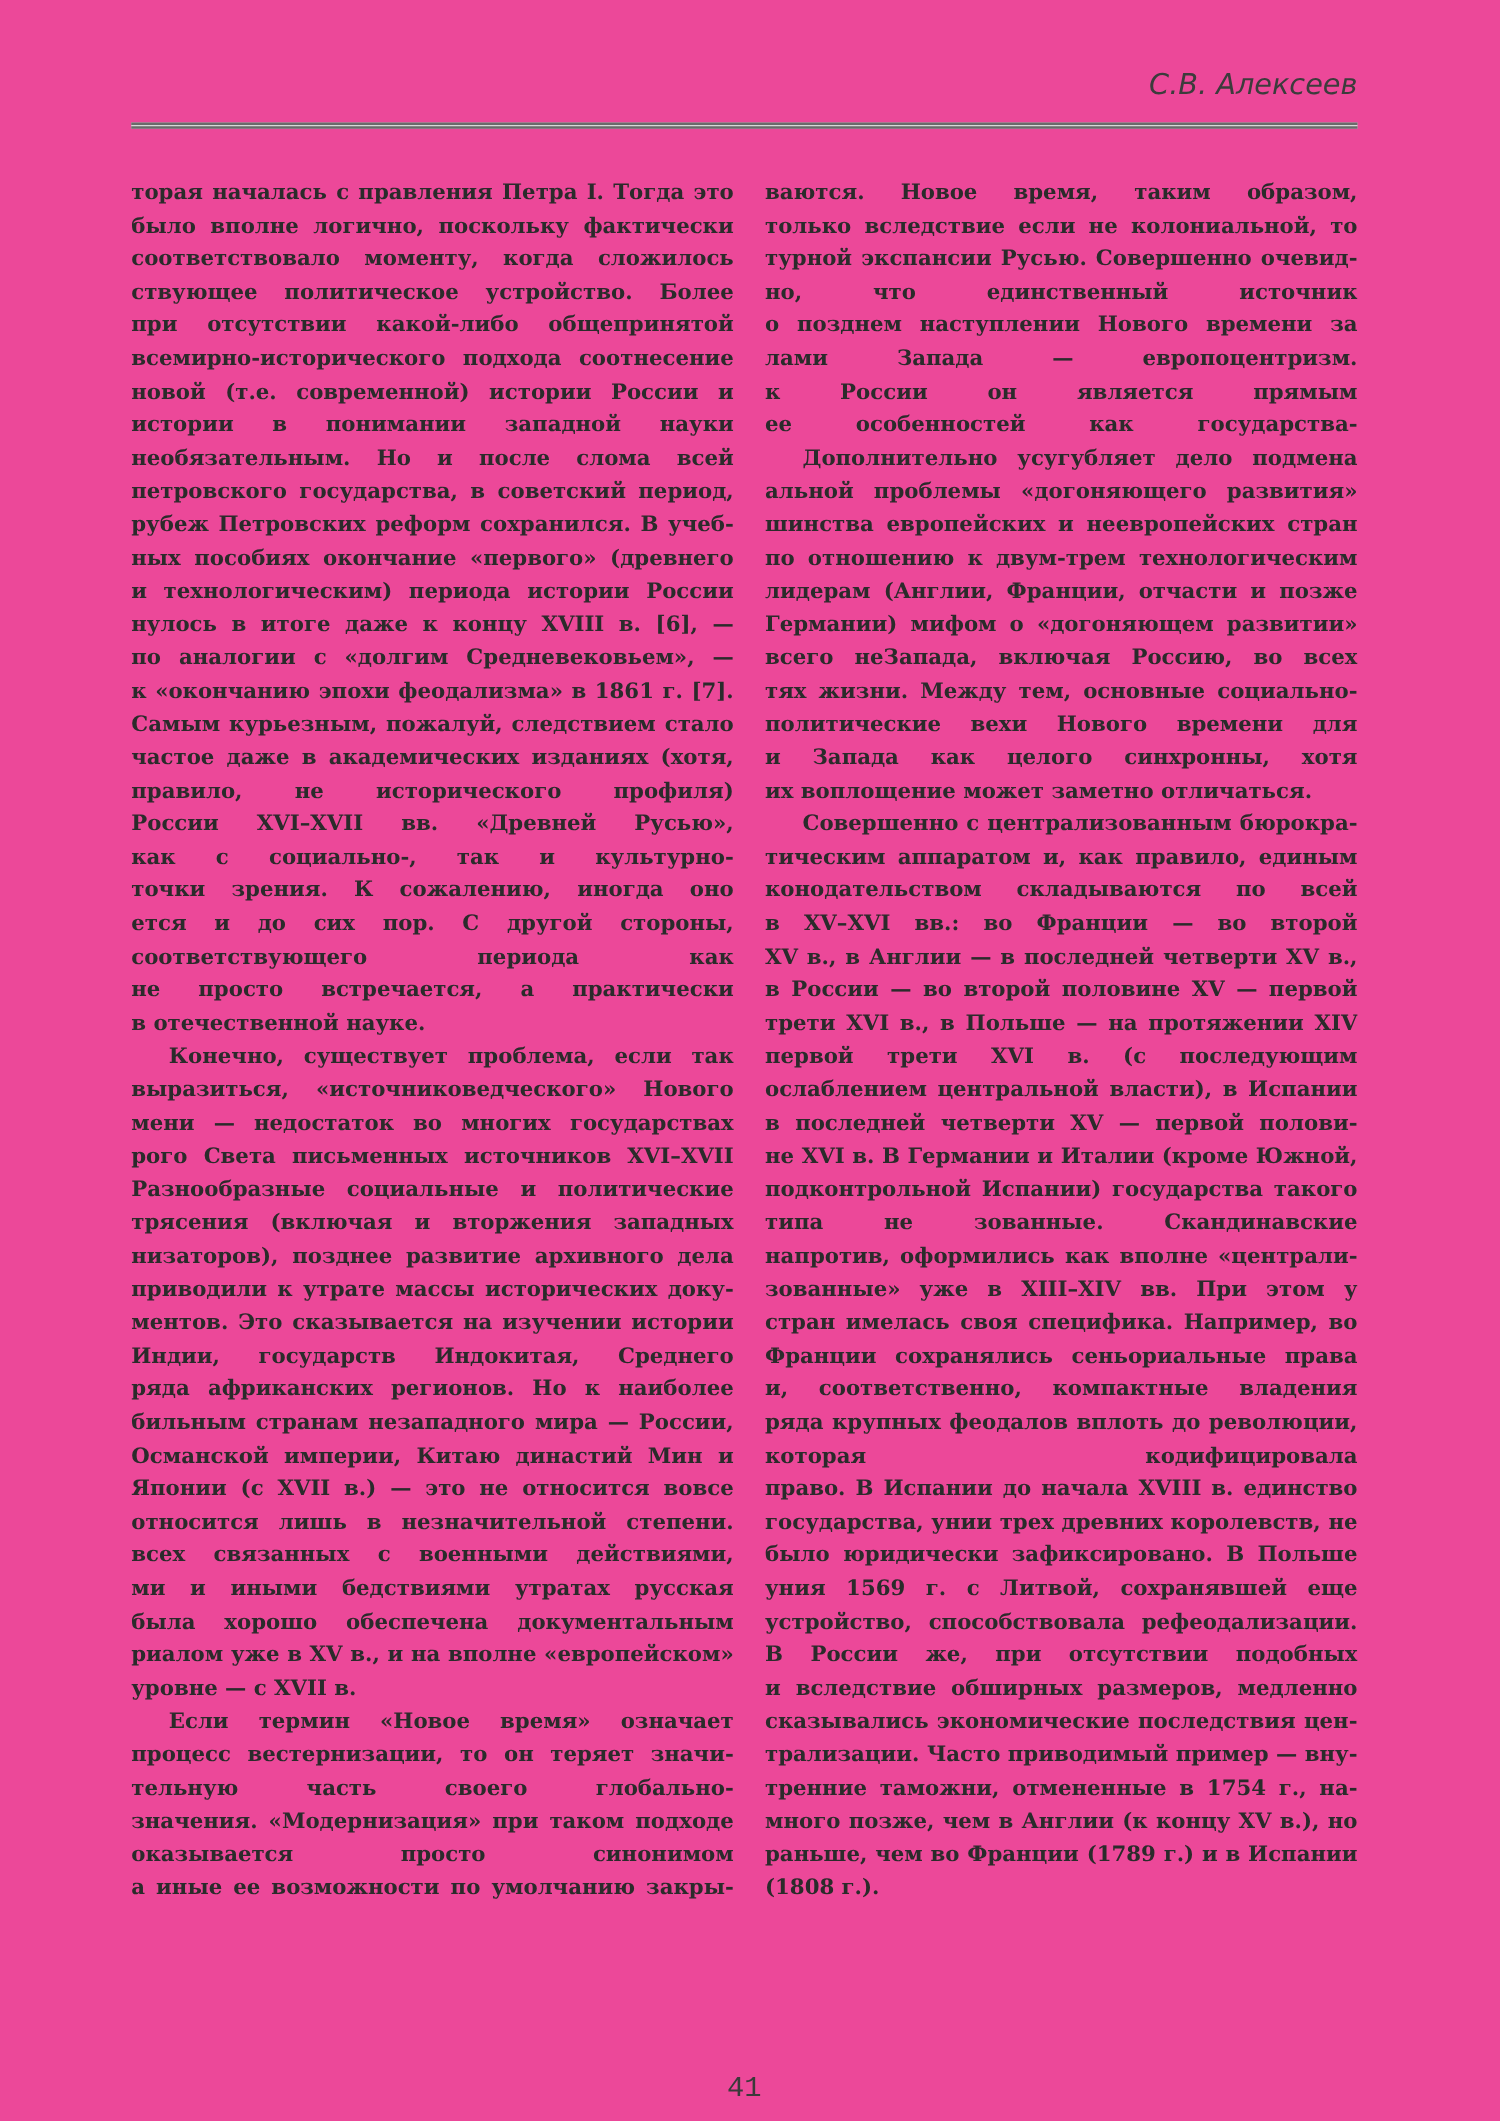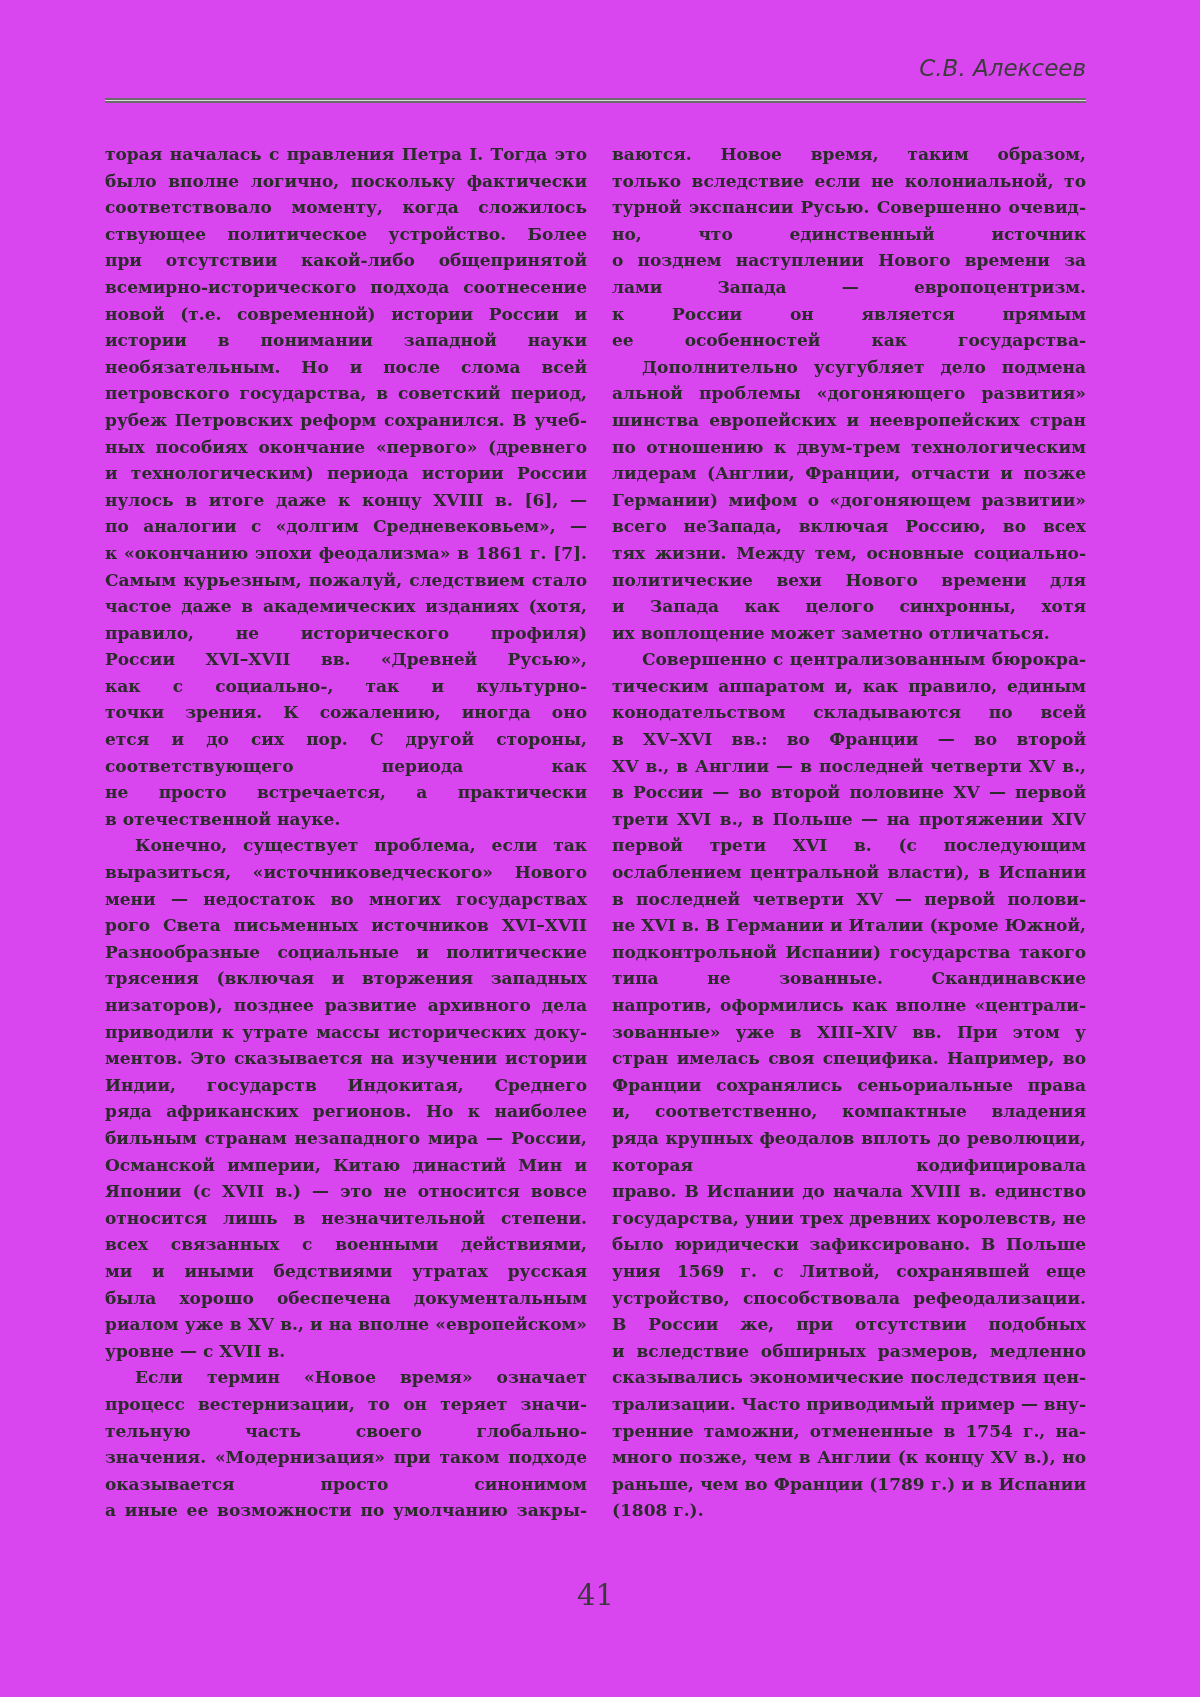--- a/index.html
+++ b/index.html
@@ -1,20 +1,20 @@
 <!DOCTYPE html>
 <html><head>
 <meta charset="utf-8">
 <style>
   html, body { margin: 0; padding: 0; background: #9a9a9a; }
   .page {
     position: relative;
     width: 1200px;
     height: 1697px;
-    background: #d946ef;
+    background: #ec4899;
     font-family: "DejaVu Serif", serif;
     color: #2b2b2b;
     overflow: hidden;
   }
   .content {
     position: absolute;
     left: 105px;
     top: 0;
     width: 981px;
   }
@@ -50,25 +50,26 @@
     text-align: justify;
     text-align-last: justify;
     overflow: hidden;
     white-space: normal;
   }
   .line.indent { padding-left: 30px; }
   .line.end { text-align-last: left; }
   .page-number {
     position: absolute;
     left: 105px;
-    top: 1578px;
+    top: 1658px;
     width: 981px;
     text-align: center;
-    font-size: 29px;
+    font-size: 23px;
     color: #3a3a3a;
+    font-family: Liberation Mono, monospace;
   }
 </style>
 </head>
 <body>
 
 <div class="page">
   <div class="content">
     <div class="running-head">С.В. Алексеев</div>
     <div class="double-rule"></div>
     <div class="columns">

